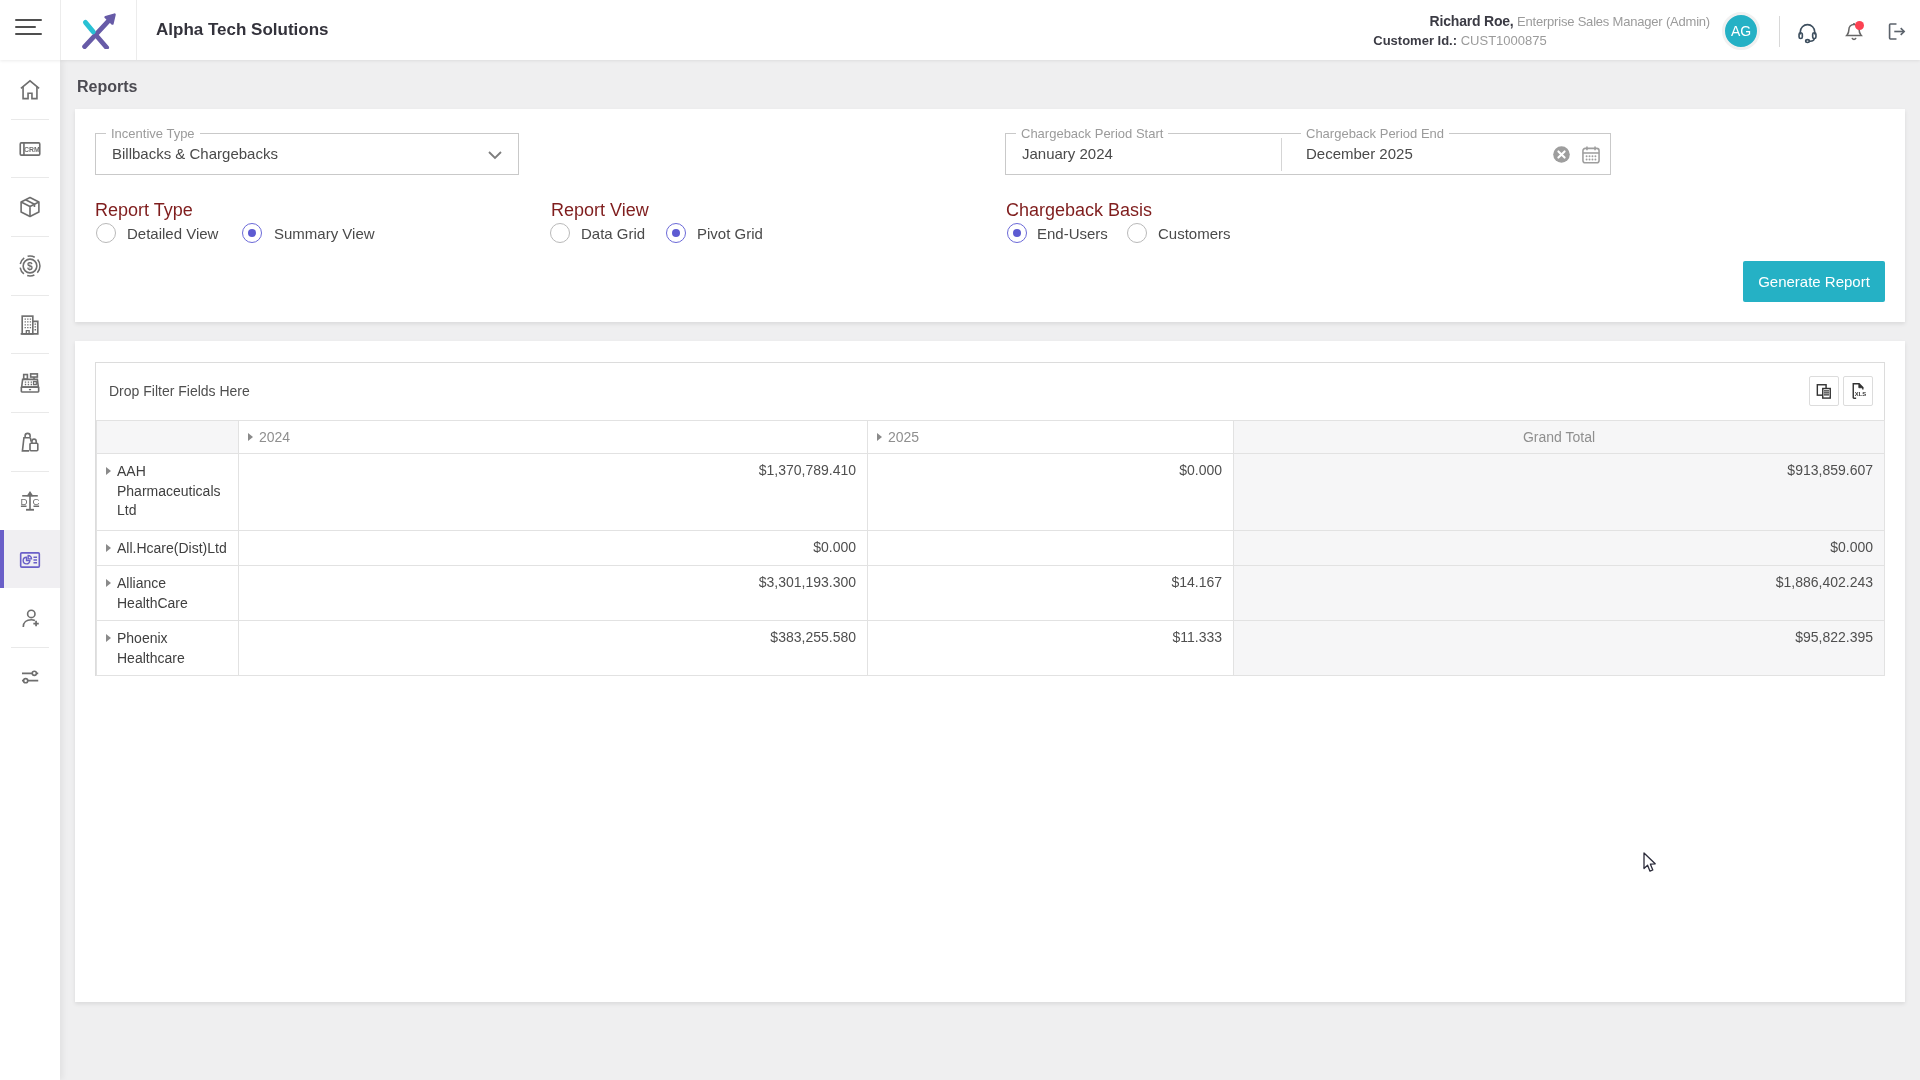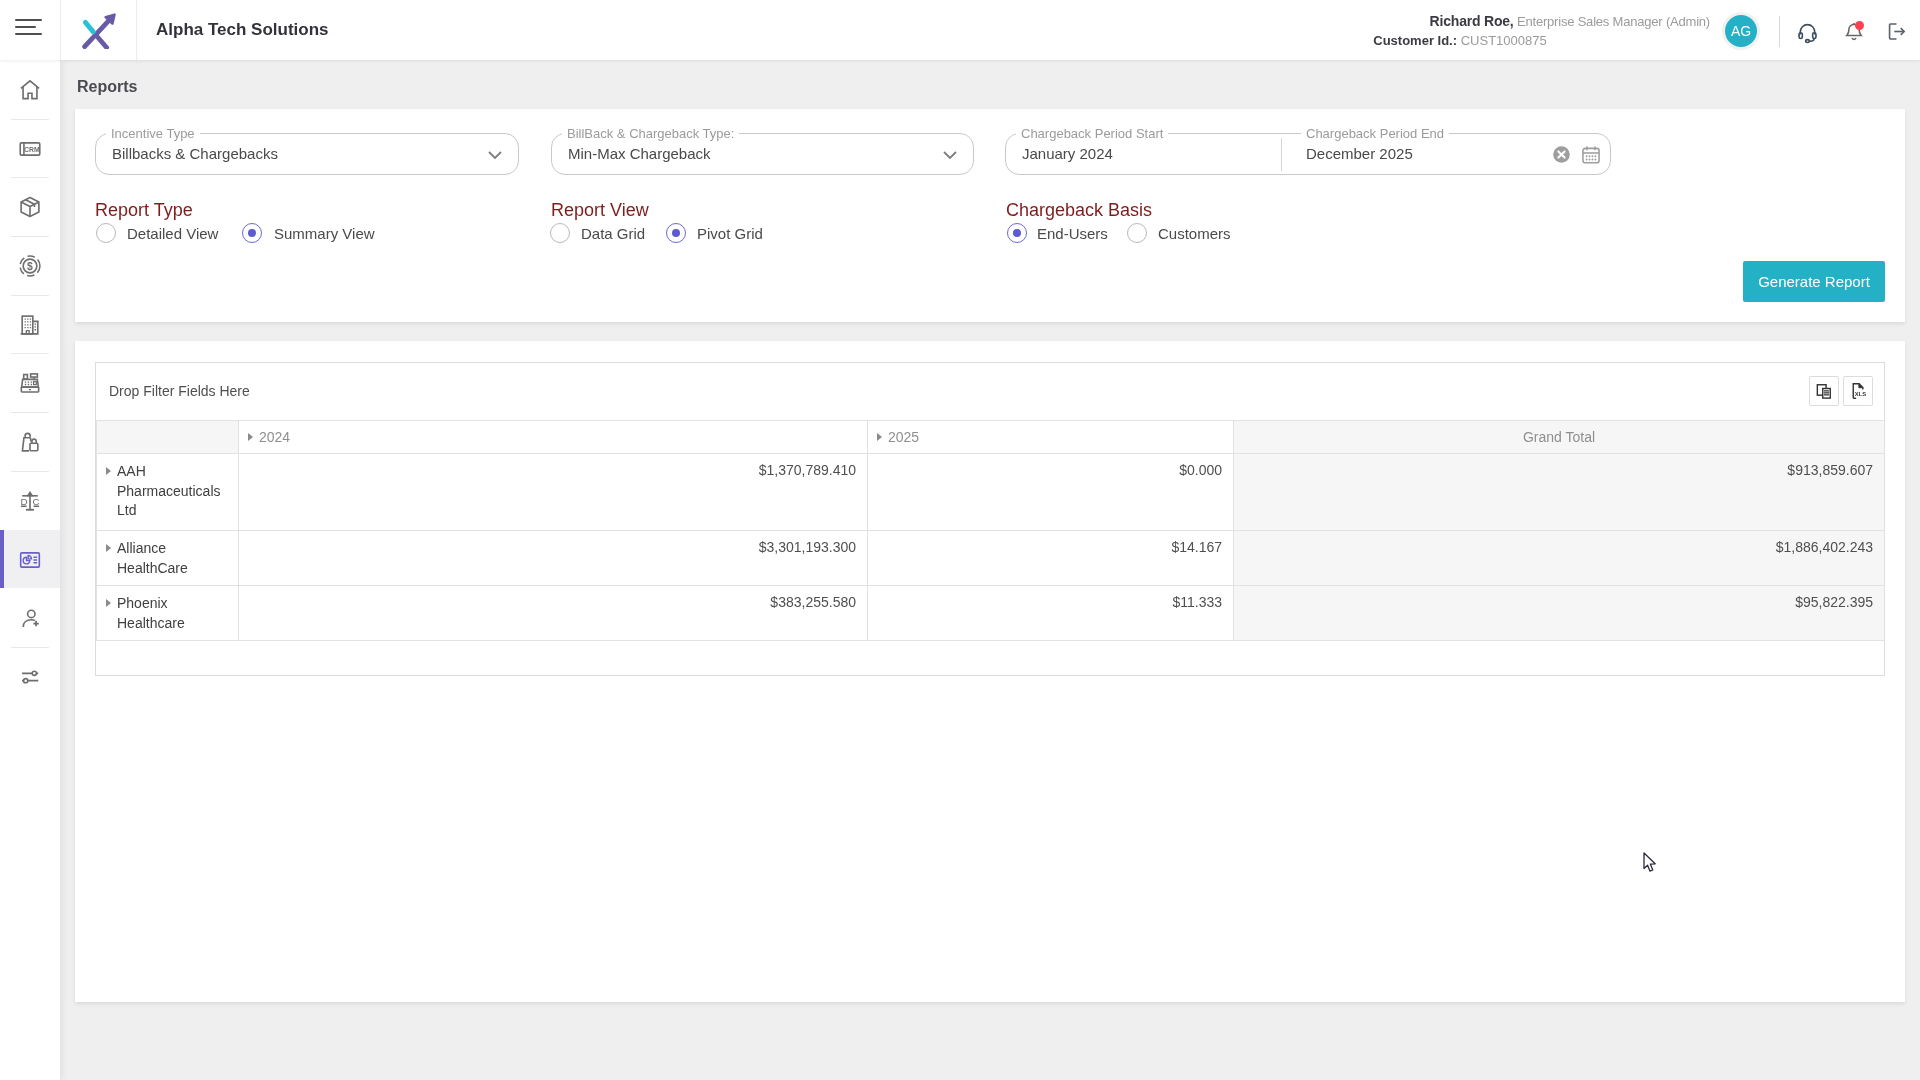--- a/index.html
+++ b/index.html
@@ -36,21 +36,21 @@
 .sitem.active { background:#f0eff2; }
 .sitem.active::after { content:""; position:absolute; left:0; top:0; width:4px; height:100%; background:#6a5fc8; }
 
 
 .ptitle { position:absolute; left:77px; top:78px; font-size:16px; font-weight:bold; color:#4c4b52; }
 .card { position:absolute; background:#fff; box-shadow:0 2px 4px rgba(0,0,0,0.09); }
 .fcard { left:75px; top:109px; width:1830px; height:213px; }
 .panel { left:75px; top:341px; width:1830px; height:661px; }
 
 
-.obox { position:absolute; border:1px solid #c9c9c9; border-radius:14px; height:42px; }
+.obox { position:absolute; border:1px solid #c9c9c9; border-radius:0; height:42px; }
 .olabel { position:absolute; top:-8px; font-size:13px; color:#9b9b9b; background:#fff; padding:0 5px; white-space:nowrap; }
 .oval { position:absolute; left:16px; top:0; height:40px; line-height:40px; font-size:15px; color:#4a4a4a; }
 .chev { position:absolute; top:17px; right:16px; }
 
 
 .glabel { position:absolute; font-size:18px; color:#7f1d1d; }
 .radio { position:absolute; width:20px; height:20px; border-radius:50%; border:1.5px solid #b9b9b9; background:#fff; }
 .radio.on { border-color:#6b69d8; }
 .radio.on::after { content:""; position:absolute; left:4.7px; top:4.7px; width:8px; height:8px; border-radius:50%; background:#5d5bd2; }
 .rlabel { position:absolute; font-size:15px; color:#4a4a4a; }
@@ -218,27 +218,20 @@
     </svg>
   </div>
 </div>
 
 <div class="ptitle">Reports</div>
 
 <div class="card fcard">
   <div class="obox" style="left:20px; top:24px; width:424px;">
     <span class="olabel" style="left:10px;">Incentive Type</span>
     <span class="oval">Billbacks &amp; Chargebacks</span>
-    <svg class="chev" width="14" height="9" viewBox="0 0 14 9" fill="none" stroke="#7d7d7d" stroke-width="1.8">
-        <path d="M1 1l6 6 6-6"></path>
-      </svg>
-  </div>
-  <div class="obox" style="left:476px; top:24px; width:423px;">
-    <span class="olabel" style="left:10px;">BillBack &amp; Chargeback Type:</span>
-    <span class="oval">Min-Max Chargeback</span>
     <svg class="chev" width="14" height="9" viewBox="0 0 14 9" fill="none" stroke="#7d7d7d" stroke-width="1.8">
         <path d="M1 1l6 6 6-6"></path>
       </svg>
   </div>
   <div class="obox" style="left:930px; top:24px; width:606px;">
     <span class="olabel" style="left:10px;">Chargeback Period Start</span>
     <span class="olabel" style="left:295px;">Chargeback Period End</span>
     <span class="oval">January 2024</span>
     <span class="oval" style="left:300px;">December 2025</span>
     <span style="position:absolute; left:275px; top:4px; width:1px; height:33px; background:#d5d5d5;"></span>
@@ -315,20 +308,26 @@
         <td class="hcell"><span class="htri"></span>2024</td>
         <td class="hcell"><span class="htri"></span>2025</td>
         <td class="ghead">Grand Total</td>
       </tr>
       <tr style="height:77px;">
         <td class="rowlab"><span class="rtri"></span>AAH Pharmaceuticals Ltd</td>
         <td class="val">$1,370,789.410</td>
         <td class="val">$0.000</td>
         <td class="val gt">$913,859.607</td>
       </tr>
+      <tr style="height:35px;">
+        <td class="rowlab"><span class="rtri"></span>All.Hcare(Dist)Ltd</td>
+        <td class="val">$0.000</td>
+        <td class="val"></td>
+        <td class="val gt">$0.000</td>
+      </tr>
       <tr style="height:55px;">
         <td class="rowlab"><span class="rtri"></span>Alliance HealthCare</td>
         <td class="val">$3,301,193.300</td>
         <td class="val">$14.167</td>
         <td class="val gt">$1,886,402.243</td>
       </tr>
       <tr style="height:55px;">
         <td class="rowlab"><span class="rtri"></span>Phoenix Healthcare</td>
         <td class="val">$383,255.580</td>
         <td class="val">$11.333</td>

